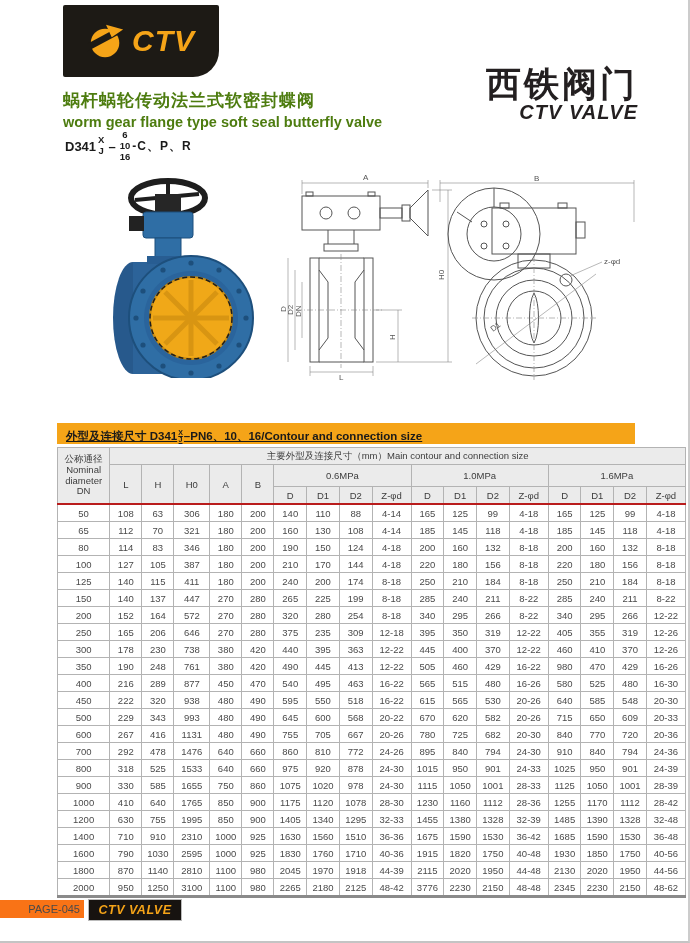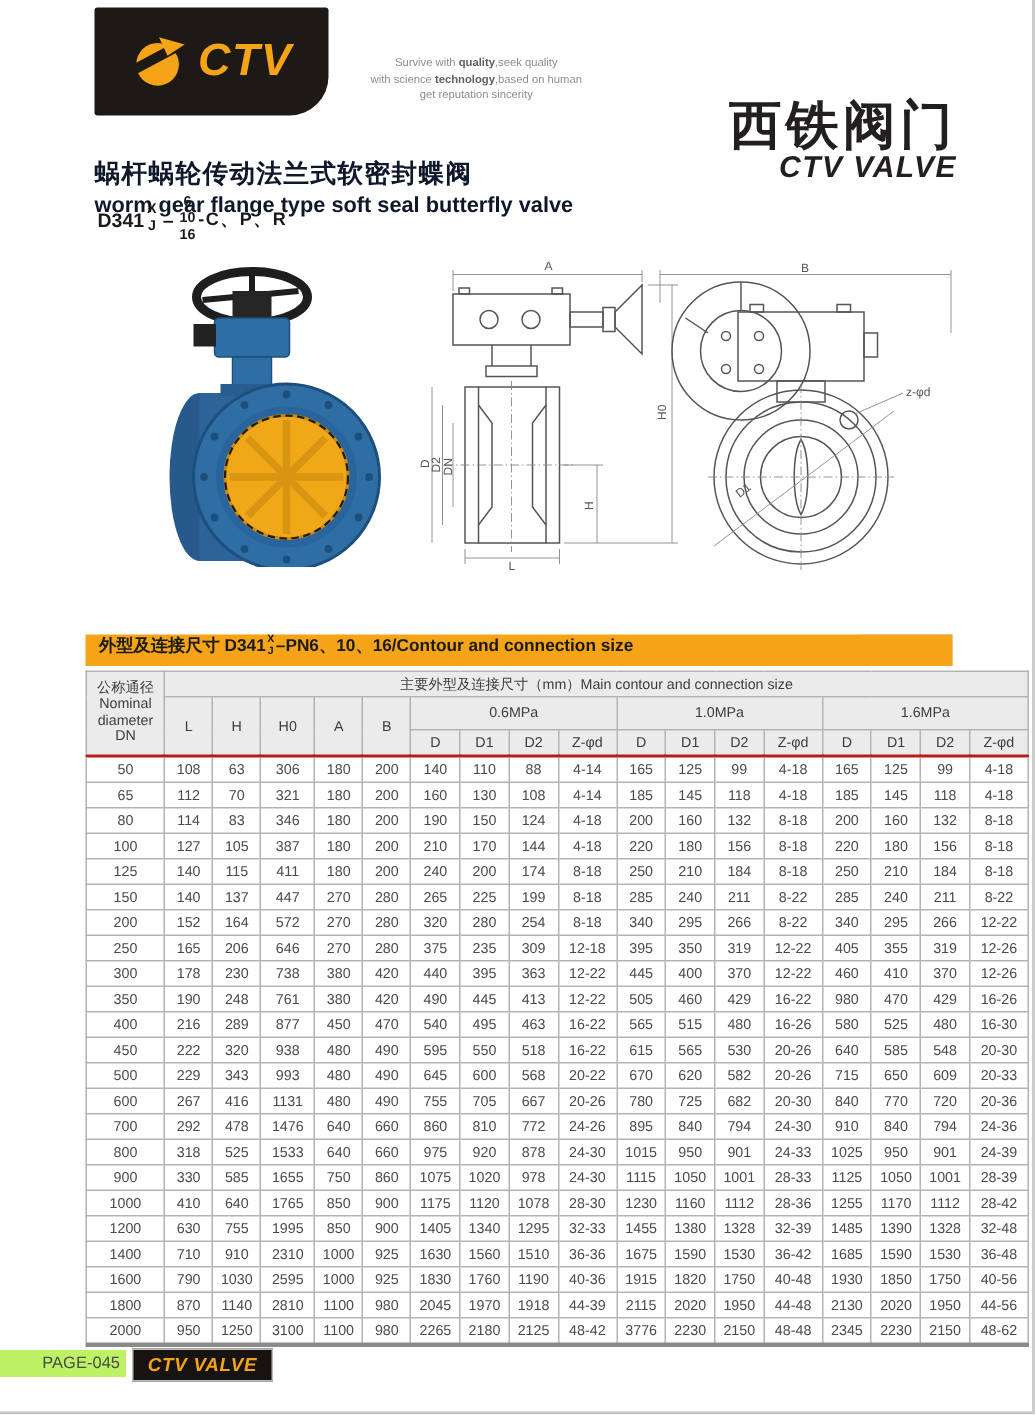--- a/index.html
+++ b/index.html
@@ -12,83 +12,78 @@
             border-radius:2px 2px 26px 2px;display:flex;align-items:center;justify-content:center;gap:7px;}
   .logo-mark{width:38px;height:38px;}
   .logo-text{color:#f5a418;font-size:30px;font-weight:bold;font-style:italic;letter-spacing:1px;}
   .slogan{position:absolute;left:205px;top:37px;width:225px;text-align:center;
           font-size:7.5px;line-height:1.4;color:#8d8d8d;}
   .slogan b{color:#5f5f5f;}
   .brand-right{position:absolute;right:50px;top:66px;text-align:right;color:#231f20;}
   .brand-cn{font-size:35px;font-weight:bold;letter-spacing:3px;line-height:1;}
   .brand-en{font-size:20px;font-weight:bold;font-style:italic;letter-spacing:1px;line-height:1.1;}
 
-  .title-block{position:absolute;left:63px;top:104px;color:#0f172a;}
+  .title-block{position:absolute;left:63px;top:89px;color:#4d7c0f;}
   .title-cn{font-size:17px;font-weight:bold;letter-spacing:1px;}
   .title-en{font-size:14.5px;font-weight:bold;margin-top:2px;}
 
   .model{position:absolute;left:65px;top:130px;display:flex;align-items:center;
          font-weight:bold;color:#1a1a1a;font-size:13px;}
   .model .stack{display:flex;flex-direction:column;align-items:center;font-size:9.5px;line-height:1.15;margin:0 2px;}
   .model .dash{margin:0 2px;}
   .model .suffix{font-size:12px;letter-spacing:1px;}
 
   
   .art{position:absolute;}
   svg text{font-family:"Liberation Sans","DejaVu Sans",sans-serif;}
 
   
   .section-bar{position:absolute;left:57px;top:423px;width:578px;height:21px;background:#f5a418;}
-  .section-bar-inner{display:flex;align-items:flex-start;height:100%;padding-left:9px;
-        font-size:11.5px;font-weight:bold;color:#1a1a1a;white-space:nowrap;}
+  .section-bar-inner{display:flex;align-items:flex-end;height:100%;padding-left:9px;
+        font-size:11.5px;font-weight:bold;color:#1a1a1a;white-space:nowrap;text-decoration:underline;}
   .section-bar-inner .stack{display:flex;flex-direction:column;align-items:center;font-size:7px;line-height:1.1;margin:0 1px;}
   .section-slant{position:absolute;left:560px;top:423px;width:75px;height:21px;background:#1d1a15;
         clip-path:polygon(14px 0,75px 0,75px 21px,0 21px);}
 
   
   .dim-table{position:absolute;left:57px;top:447px;width:629px;border-collapse:collapse;
              table-layout:fixed;font-size:9.5px;color:#4a4a4a;}
   .dim-table th,.dim-table td{border:1px solid #b3b3b3;text-align:center;padding:0;font-weight:normal;}
   .dim-table thead th{background:#ebebeb;color:#3c3c3c;}
   .dim-table thead{border-top:1px solid #999;}
   .dim-table thead tr.h1 th{height:16px;font-size:9.5px;}
   .dim-table thead tr.h2 th{height:21px;}
   .dim-table thead tr.h3 th{height:16px;}
   .dim-table th.dn-head{font-size:9px;line-height:1.15;}
   .dim-table th.dn-head .cn{font-size:9.5px;}
   .dim-table tbody{border-top:2px solid #b91c1c;border-bottom:3px solid #8a8a8a;}
   .dim-table tbody td{height:16px;background:#fff;}
 
   
-  .footer-page{position:absolute;left:0;top:900px;width:84px;height:18px;background:#bef264;
+  .footer-page{position:absolute;left:0;top:900px;width:84px;height:18px;background:#f97316;
         display:flex;align-items:center;justify-content:flex-end;padding-right:4px;box-sizing:border-box;
         font-size:11px;color:#4a4a4a;}
   .footer-brand{position:absolute;left:88px;top:899px;width:92px;height:20px;background:#171310;
         border:1px solid #bbb;display:flex;align-items:center;justify-content:center;
         color:#f5a418;font-size:12.5px;font-weight:bold;font-style:italic;letter-spacing:0.5px;}
 </style>
 </head>
 <body>
 
 <div class="page">
 
   <div class="logo-box">
     <svg class="logo-mark" viewBox="0 0 40 40">
       <circle cx="19" cy="22" r="15" fill="#f5a418"></circle>
       <rect x="-2" y="14" width="46" height="7" fill="#1d1a15" transform="rotate(-28 19 22)"></rect>
       <polygon points="20,3 38,8 26,16" fill="#f5a418"></polygon>
     </svg>
     <span class="logo-text">CTV</span>
   </div>
 
-  <div class="slogan">
-    <div><span>Survive with </span><b>quality</b><span>,seek quality</span></div>
-    <div><span>with science </span><b>technology</b><span>,based on human</span></div>
-    <div>get reputation sincerity</div>
-  </div>
 
   <div class="brand-right">
     <div class="brand-cn">西铁阀门</div>
     <div class="brand-en">CTV VALVE</div>
   </div>
 
   <div class="title-block">
     <div class="title-cn">蜗杆蜗轮传动法兰式软密封蝶阀</div>
     <div class="title-en">worm gear flange type soft seal  butterfly valve</div>
   </div>
@@ -706,21 +701,21 @@
         </tr>
         <tr>
           <td>1600</td>
           <td>790</td>
           <td>1030</td>
           <td>2595</td>
           <td>1000</td>
           <td>925</td>
           <td>1830</td>
           <td>1760</td>
-          <td>1190</td>
+          <td>1710</td>
           <td>40-36</td>
           <td>1915</td>
           <td>1820</td>
           <td>1750</td>
           <td>40-48</td>
           <td>1930</td>
           <td>1850</td>
           <td>1750</td>
           <td>40-56</td>
         </tr>

